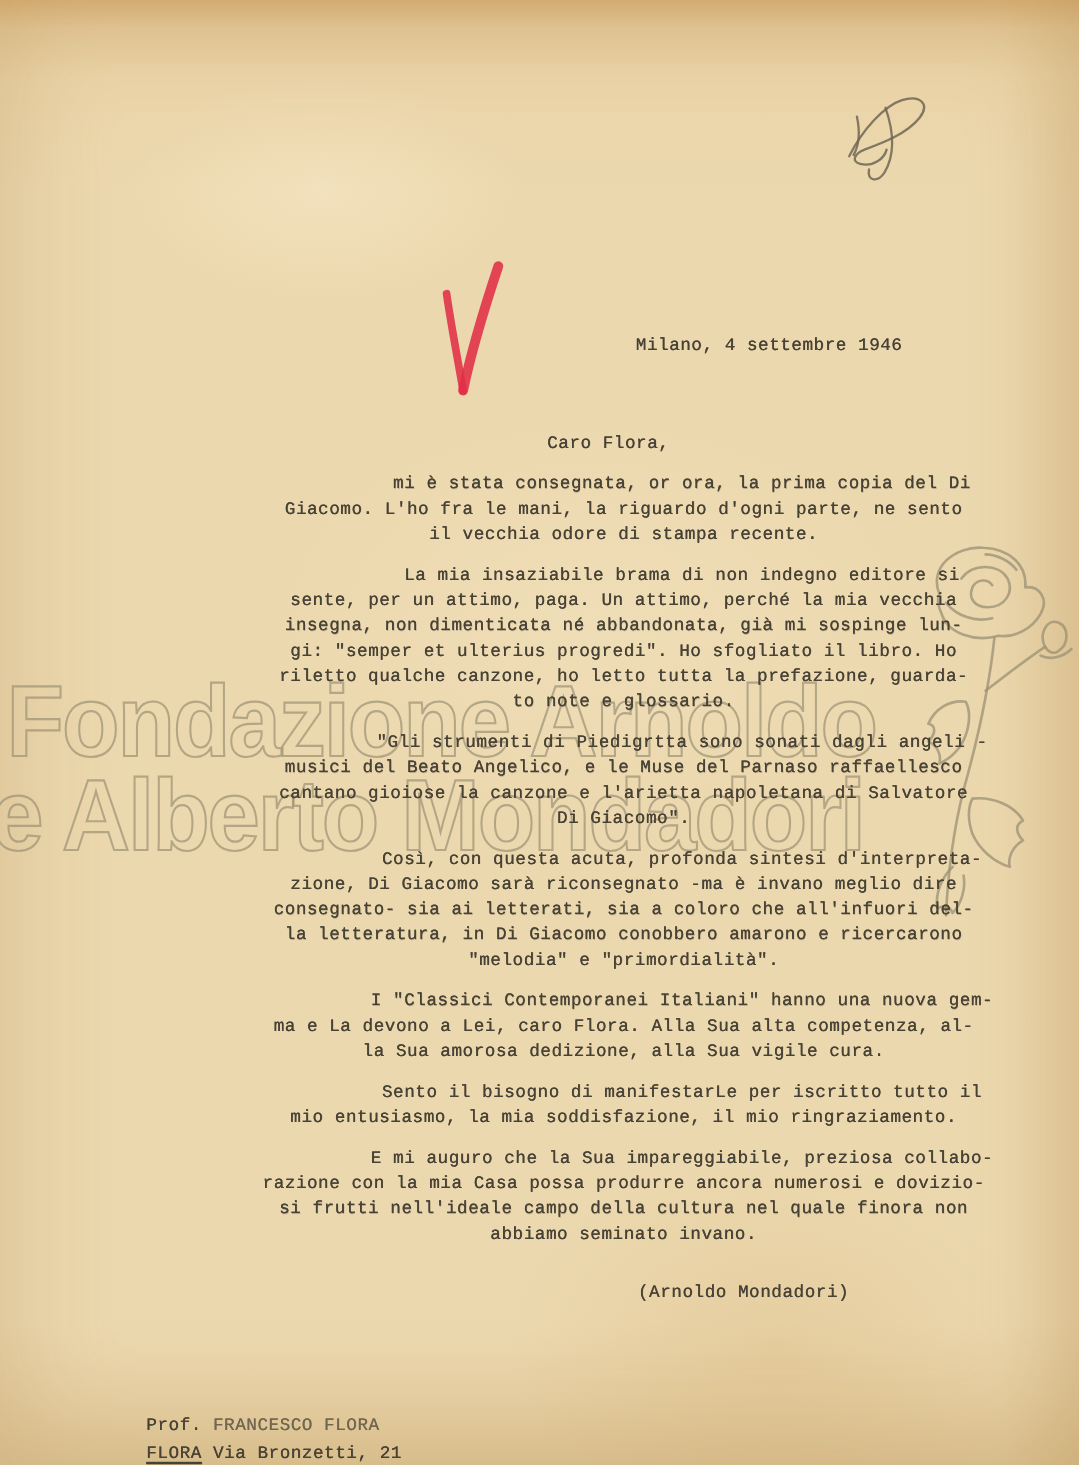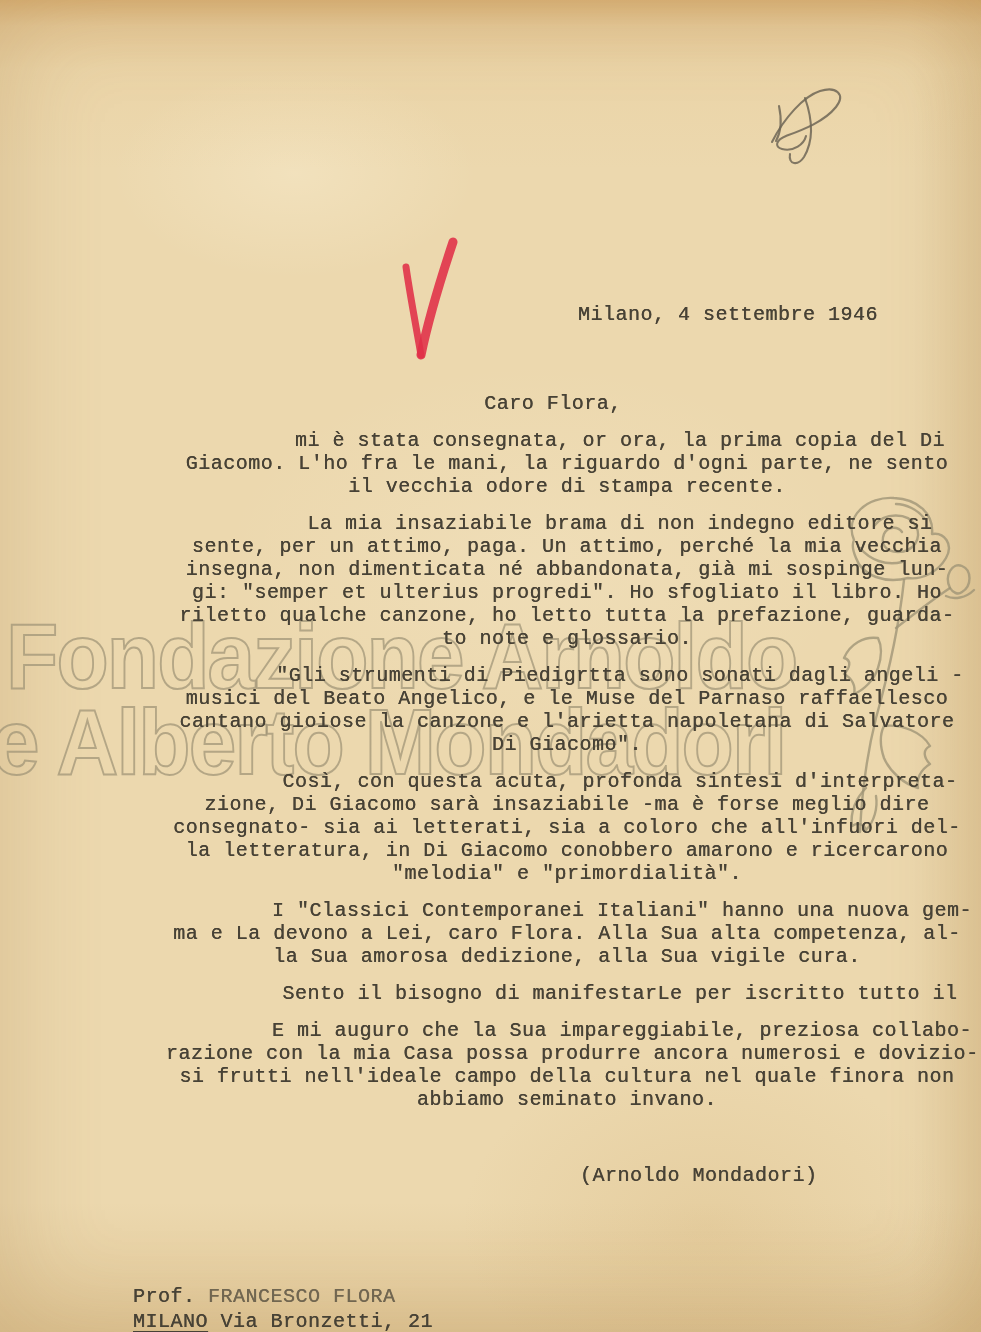--- a/index.html
+++ b/index.html
@@ -43,21 +43,21 @@
 
   
   .pencil { position:absolute; left:748px; top:78px; z-index:3; }
   .pencil path { fill:none; stroke:rgba(110,102,86,0.85); stroke-width:2.1; stroke-linecap:round; }
   .redv { position:absolute; left:393px; top:233px; z-index:3; }
   .redv path { fill:none; stroke:#e02f48; stroke-linecap:round; opacity:0.88; }
 
   
   .ink, .tline {
     color:#474236;
-    font-size:20px;
+    font-size:16px;
     line-height:23px;
     letter-spacing:0.5px;
     text-shadow: 0 0 0.6px rgba(66,58,46,0.85), 0.4px 0.4px 0 rgba(66,58,46,0.30);
     font-family: Liberation Mono, monospace;
   }
   .tline { white-space:pre; height:23px;margin-left:28px; }
   .bodytext { position:absolute; left:138px; top:392px; width:830px; z-index:2;text-align:center; }
   .salutation { margin:0 0 14px 0; white-space:pre; }
   .para { margin:0 0 14px 0; }
   .para .tline:first-child { text-indent:106px; }
@@ -120,40 +120,41 @@
         <div class="tline">to note e glossario.</div>
       </div>
     <div class="para">
         <div class="tline">"Gli strumenti di Piedigrtta sono sonati dagli angeli -</div>
         <div class="tline">musici del Beato Angelico, e le Muse del Parnaso raffaellesco</div>
         <div class="tline">cantano gioiose la canzone e l'arietta napoletana di Salvatore</div>
         <div class="tline">Di Giacomo".</div>
       </div>
     <div class="para">
         <div class="tline">Così, con questa acuta, profonda sintesi d'interpreta-</div>
-        <div class="tline">zione, Di Giacomo sarà insaziabile -ma è forse meglio dire</div>
+        <div class="tline">zione, Di Giacomo sarà riconsegnato -ma è invano meglio dire</div>
         <div class="tline">consegnato- sia ai letterati, sia a coloro che all'infuori del-</div>
         <div class="tline">la letteratura, in Di Giacomo conobbero amarono e ricercarono</div>
         <div class="tline">"melodia" e "primordialità".</div>
       </div>
     <div class="para">
         <div class="tline">I "Classici Contemporanei Italiani" hanno una nuova gem-</div>
         <div class="tline">ma e La devono a Lei, caro Flora. Alla Sua alta competenza, al-</div>
         <div class="tline">la Sua amorosa dedizione, alla Sua vigile cura.</div>
       </div>
     <div class="para">
         <div class="tline">Sento il bisogno di manifestarLe per iscritto tutto il</div>
+        <div class="tline">mio entusiasmo, la mia soddisfazione, il mio ringraziamento.</div>
       </div>
     <div class="para">
         <div class="tline">E mi auguro che la Sua impareggiabile, preziosa collabo-</div>
         <div class="tline">razione con la mia Casa possa produrre ancora numerosi e dovizio-</div>
         <div class="tline">si frutti nell'ideale campo della cultura nel quale finora non</div>
         <div class="tline">abbiamo seminato invano.</div>
       </div>
   </div>
 
   <div class="signature ink">(Arnoldo Mondadori)</div>
 
   <div class="footer">
     <div class="fline ink"><span>Prof. </span><span class="ink-light">FRANCESCO FLORA</span></div>
-    <div class="fline ink"><span class="underlined">MILANO</span><span> Via Bronzetti, 21</span></div>
+    <div class="fline ink"><span class="underlined">FLORA</span><span> Via Bronzetti, 21</span></div>
   </div>
 </div>
 
 </body></html>

